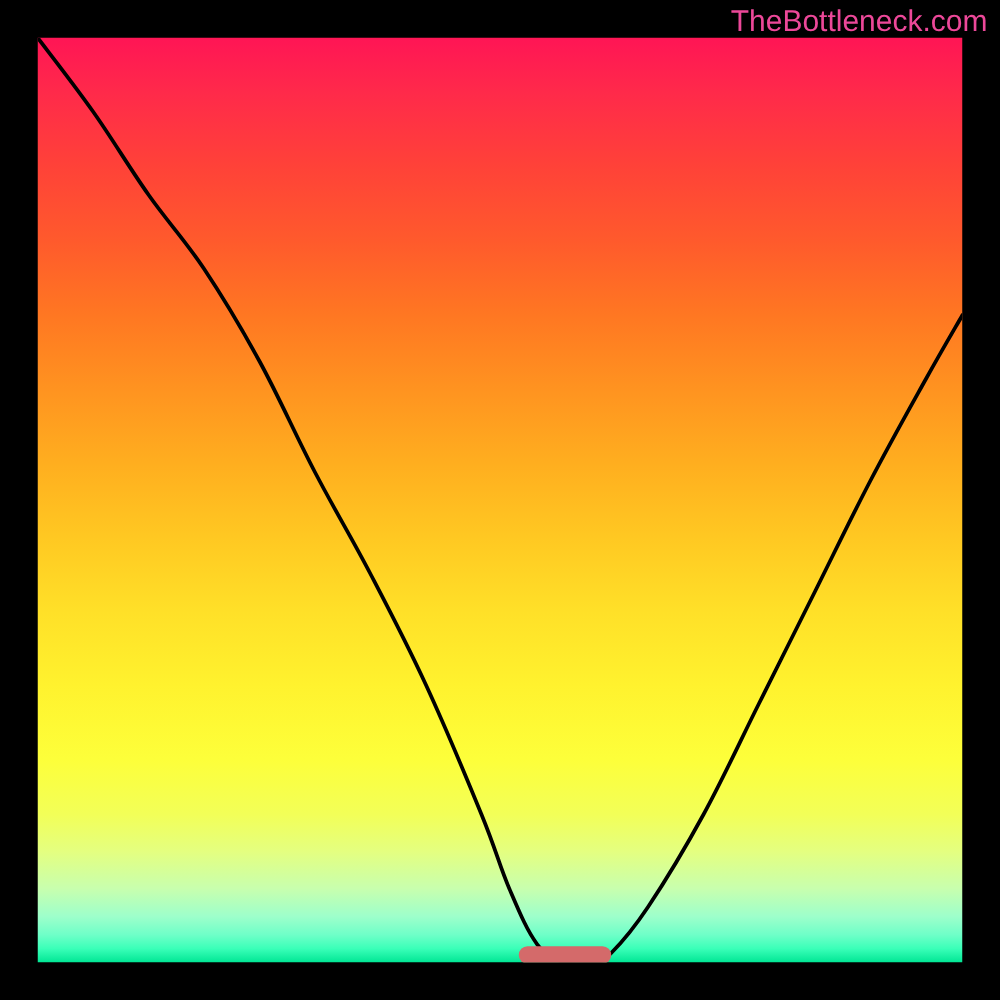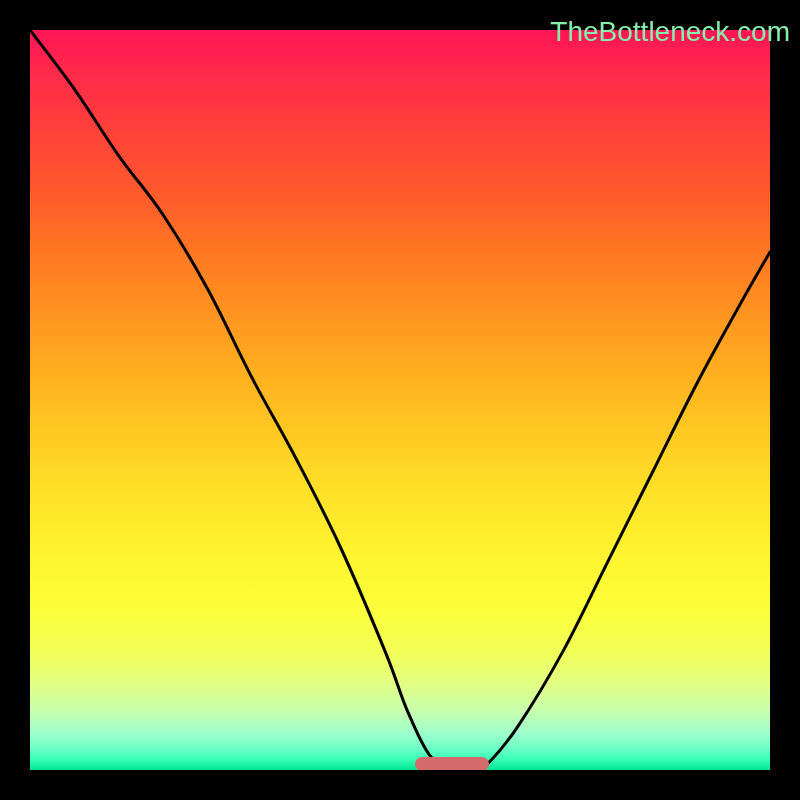--- a/index.html
+++ b/index.html
@@ -8,24 +8,23 @@
     height: 800px;
     background: #000;
     font-family: Arial, Helvetica, sans-serif;
     position: relative;
     overflow: hidden;
   }
   .attribution {
     position: absolute;
     top: 4px;
     right: 10px;
-    color: #86efac;
-    font-size: 28px;
+    color: #ec4899;
+    font-size: 24px;
     z-index: 10;
-    margin-top: 12px;
   }
   .plot-area {
     position: absolute;
     left: 30px;
     top: 30px;
     width: 740px;
     height: 740px;
     overflow: hidden;
   }
   .gradient-bg {

